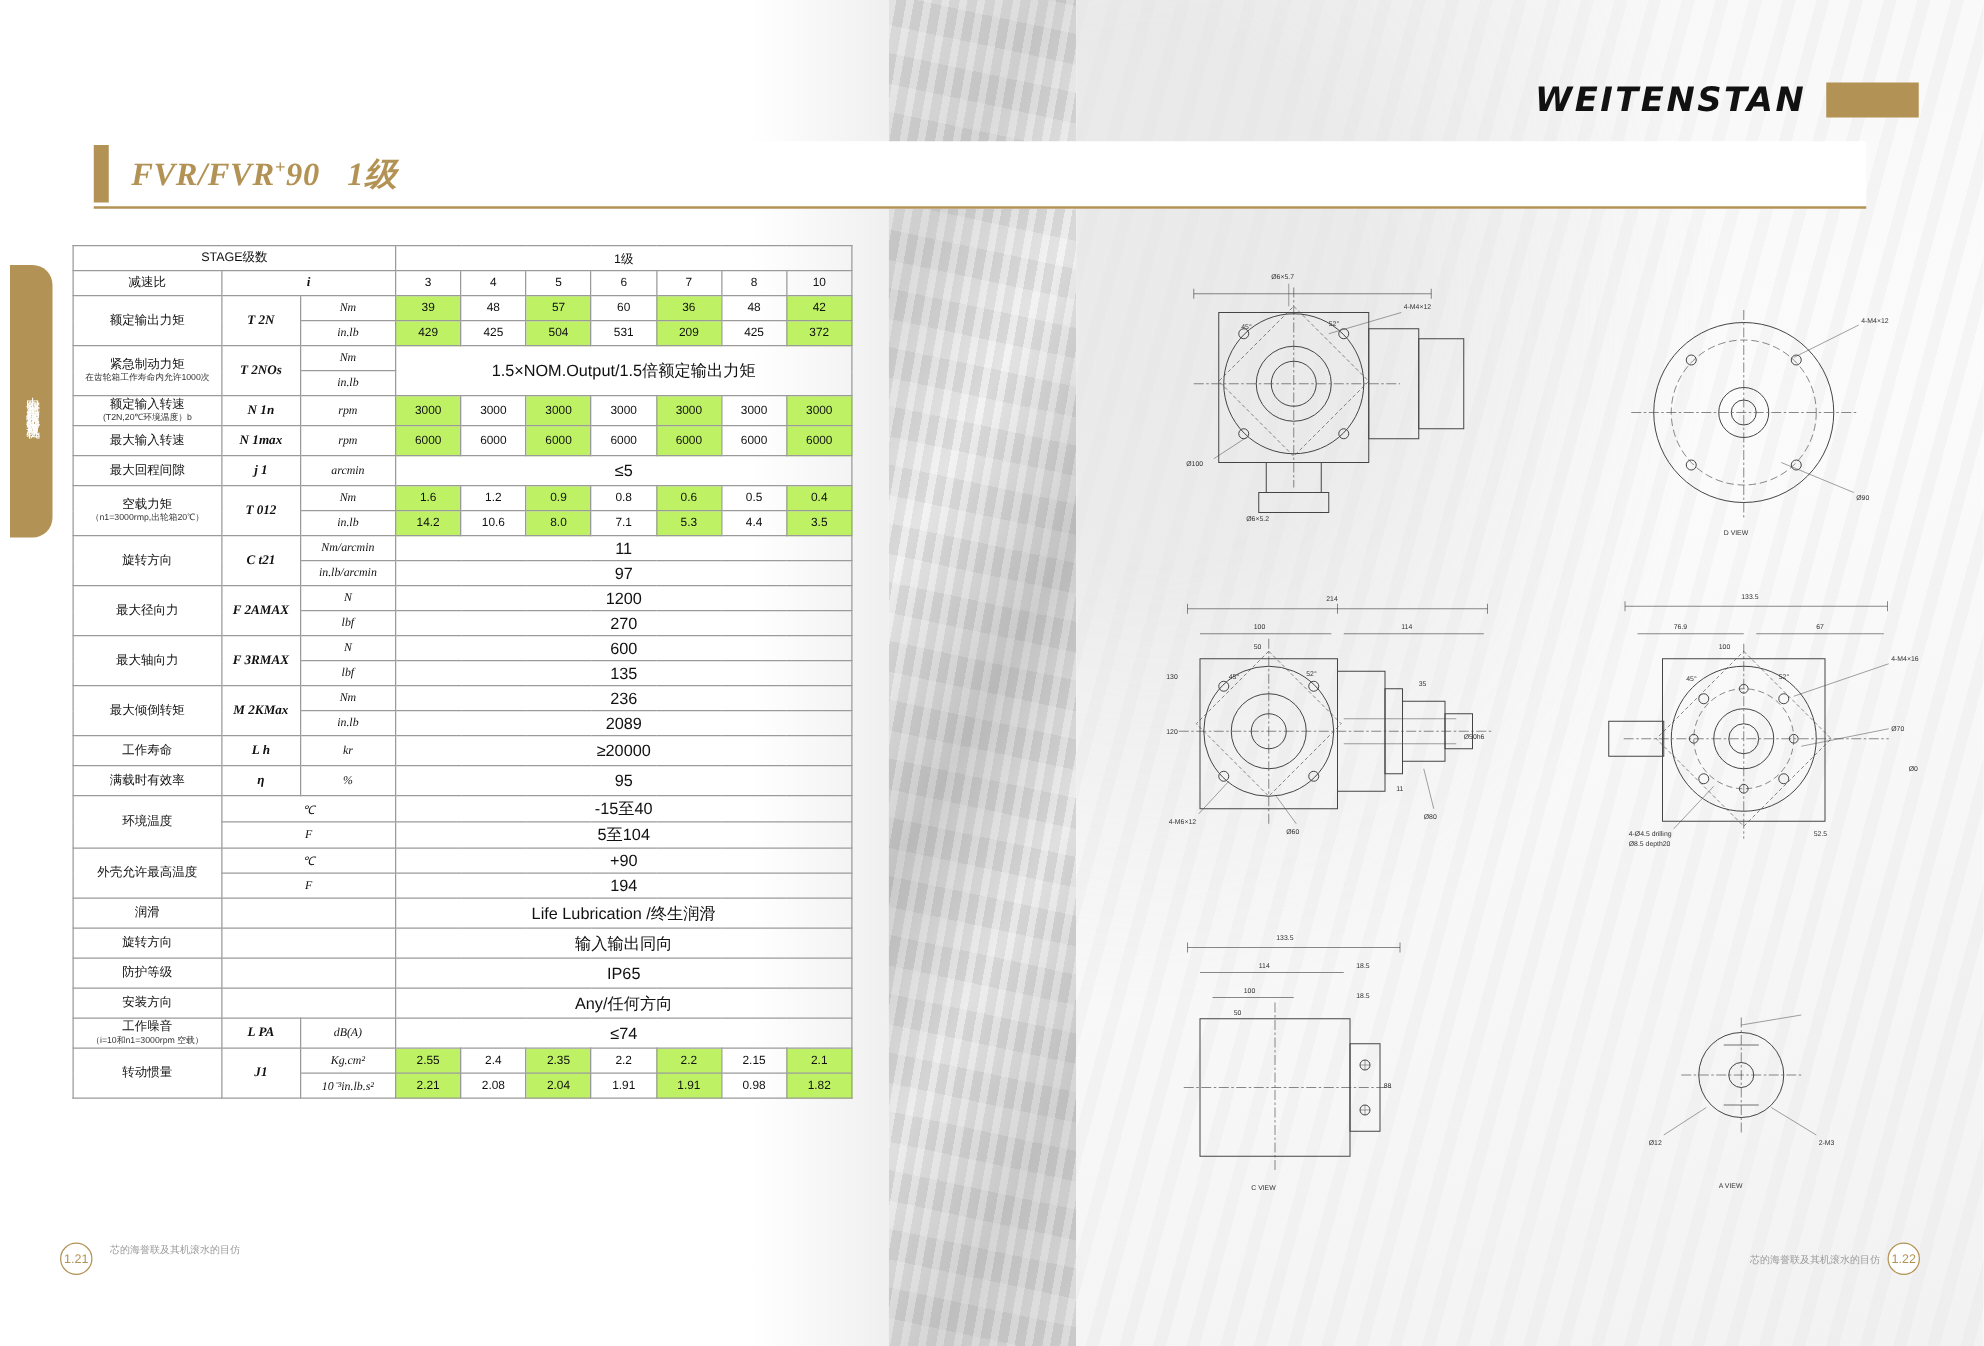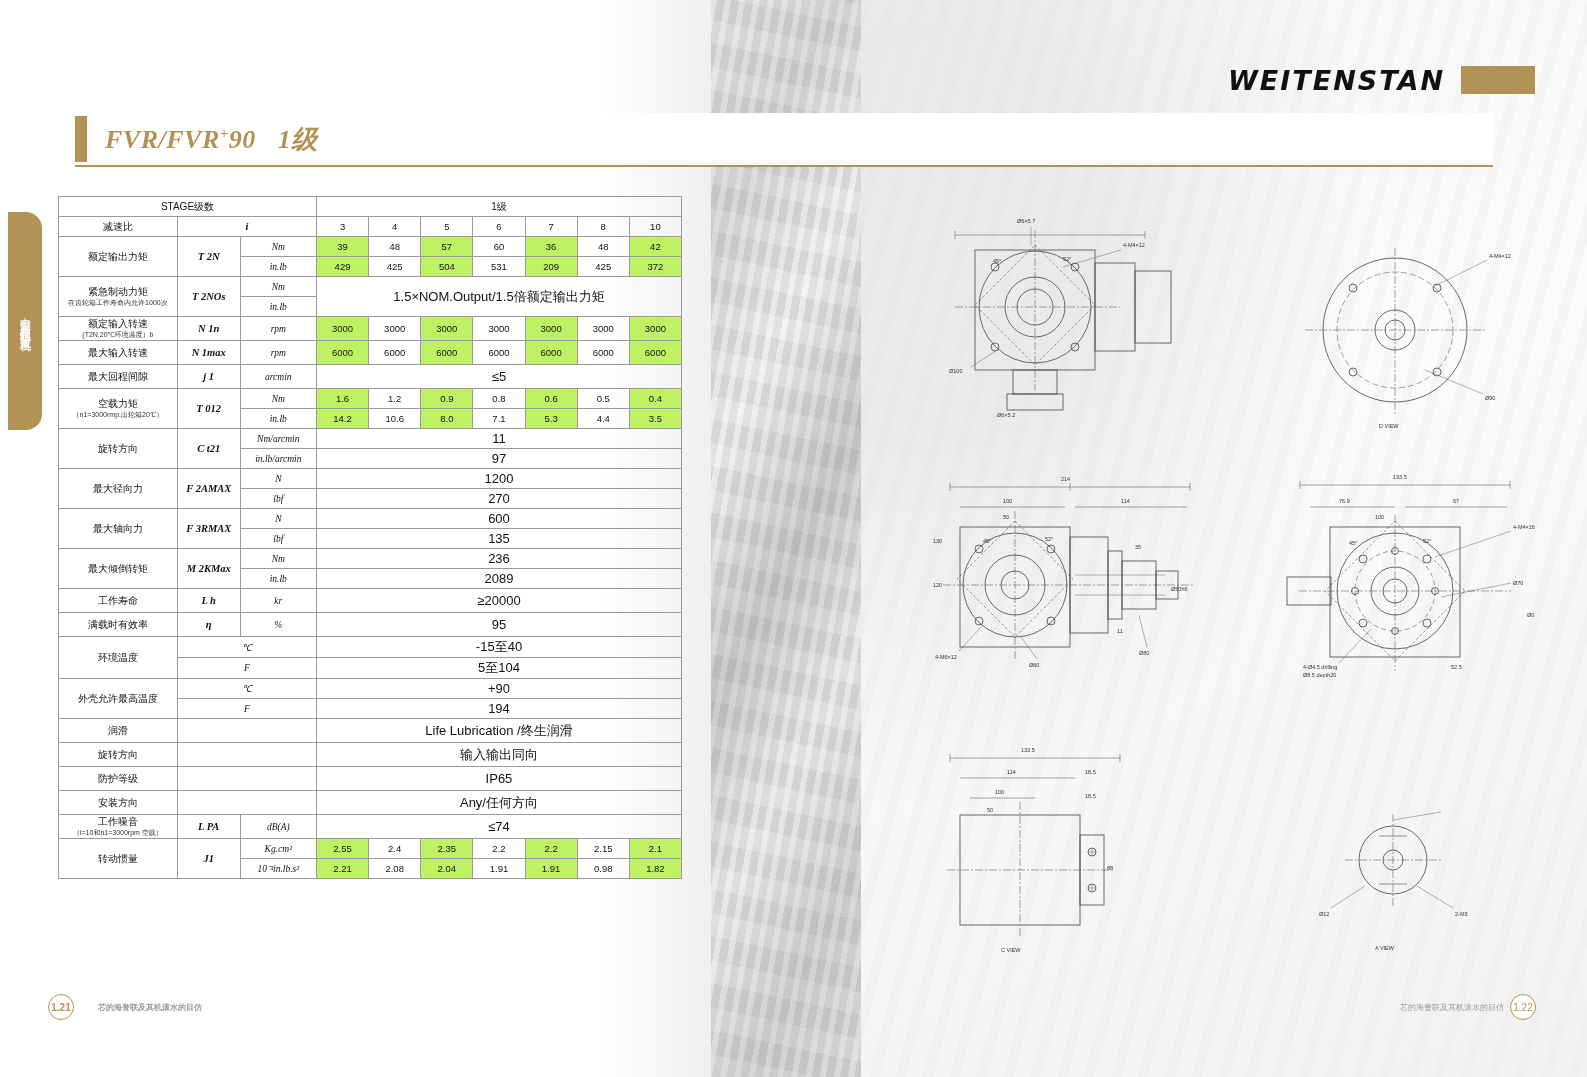--- a/index.html
+++ b/index.html
@@ -92,21 +92,21 @@
   td.shade{background:#bef264;}
   td.hdr{font-size:10px;height:20px;}
   td.wide{font-size:13px;}
   .row-tall{height:24px;}
   
   .drawings{position:absolute;top:190px;left:905px;width:660px;height:790px;}
   .dwg{position:absolute;}
   svg{display:block;}
   
   .footer-left{
-    position:absolute;left:48px;top:994px;display:flex;align-items:center;gap:24px;font-weight:bold;
+    position:absolute;left:48px;top:994px;display:flex;gap:14px;
   }
   .footer-right{
     position:absolute;left:1400px;top:994px;display:flex;align-items:center;gap:6px;
   }
   .pg-circle{
     width:24px;height:24px;border-radius:50%;border:1px solid #b39355;
     color:#b39355;font-size:10px;display:flex;align-items:center;justify-content:center;
     background:#fff;
   }
   .footer-note{font-size:8px;color:#9a9a9a;white-space:nowrap;}

